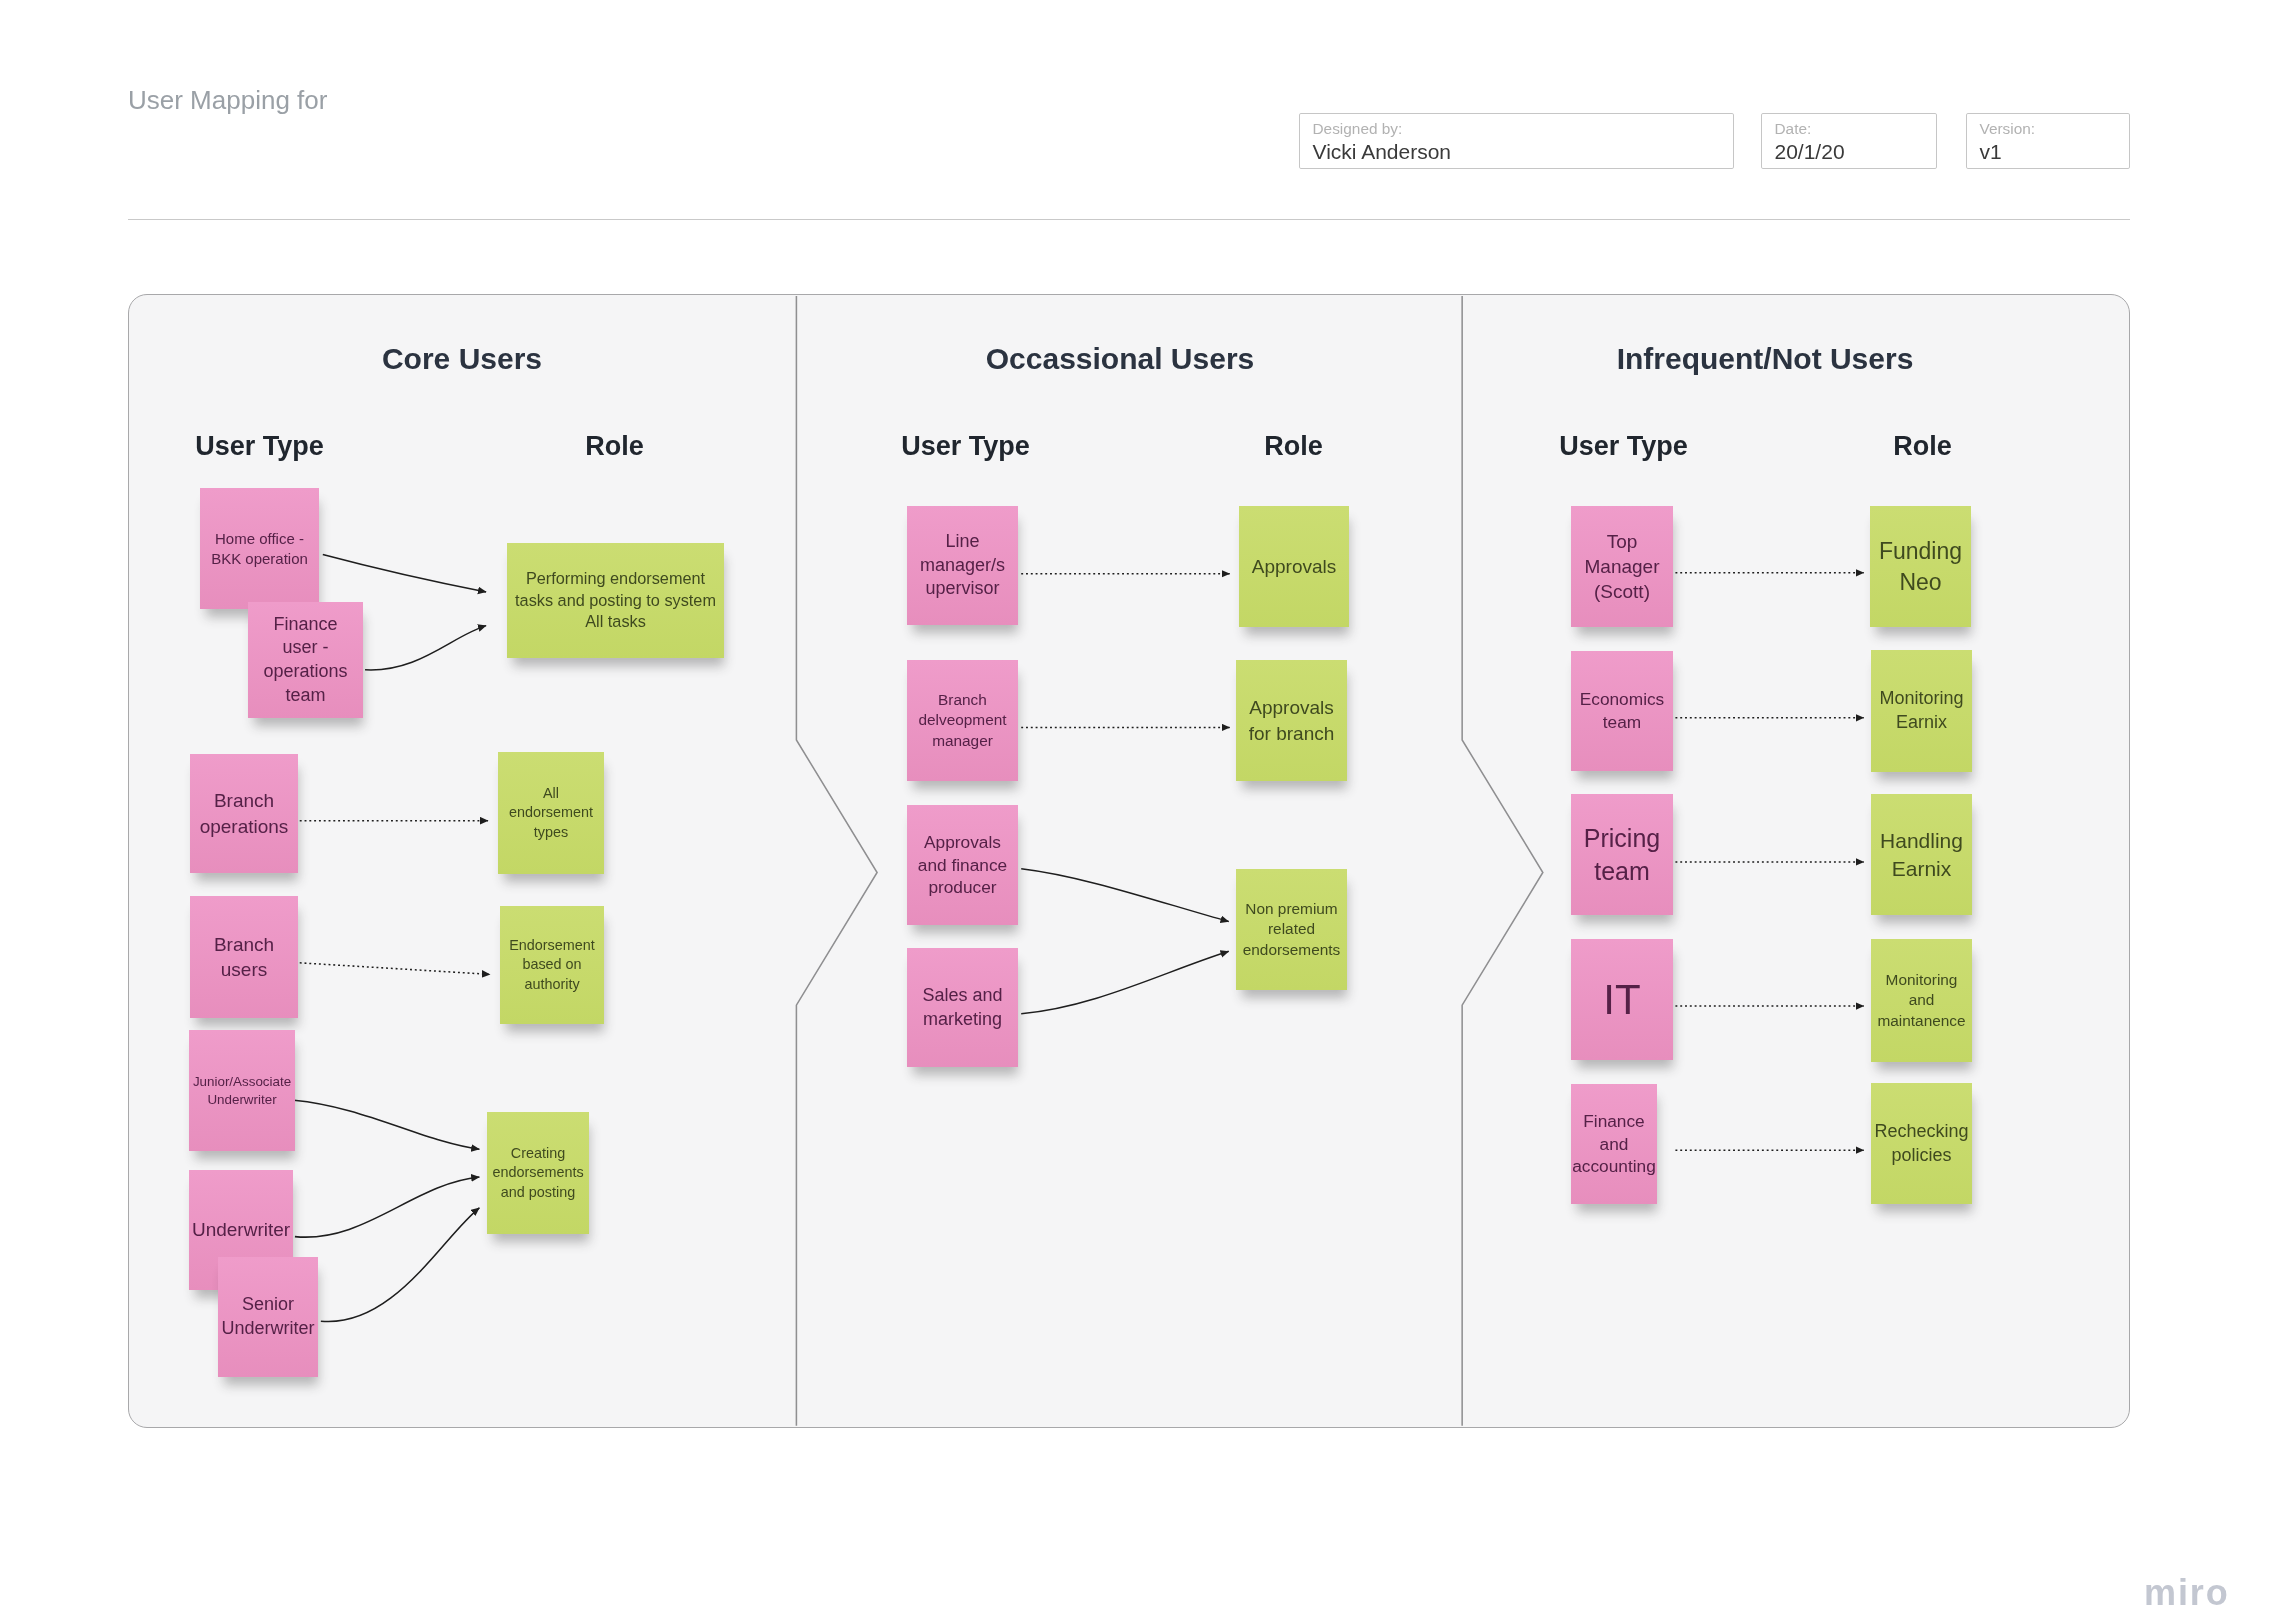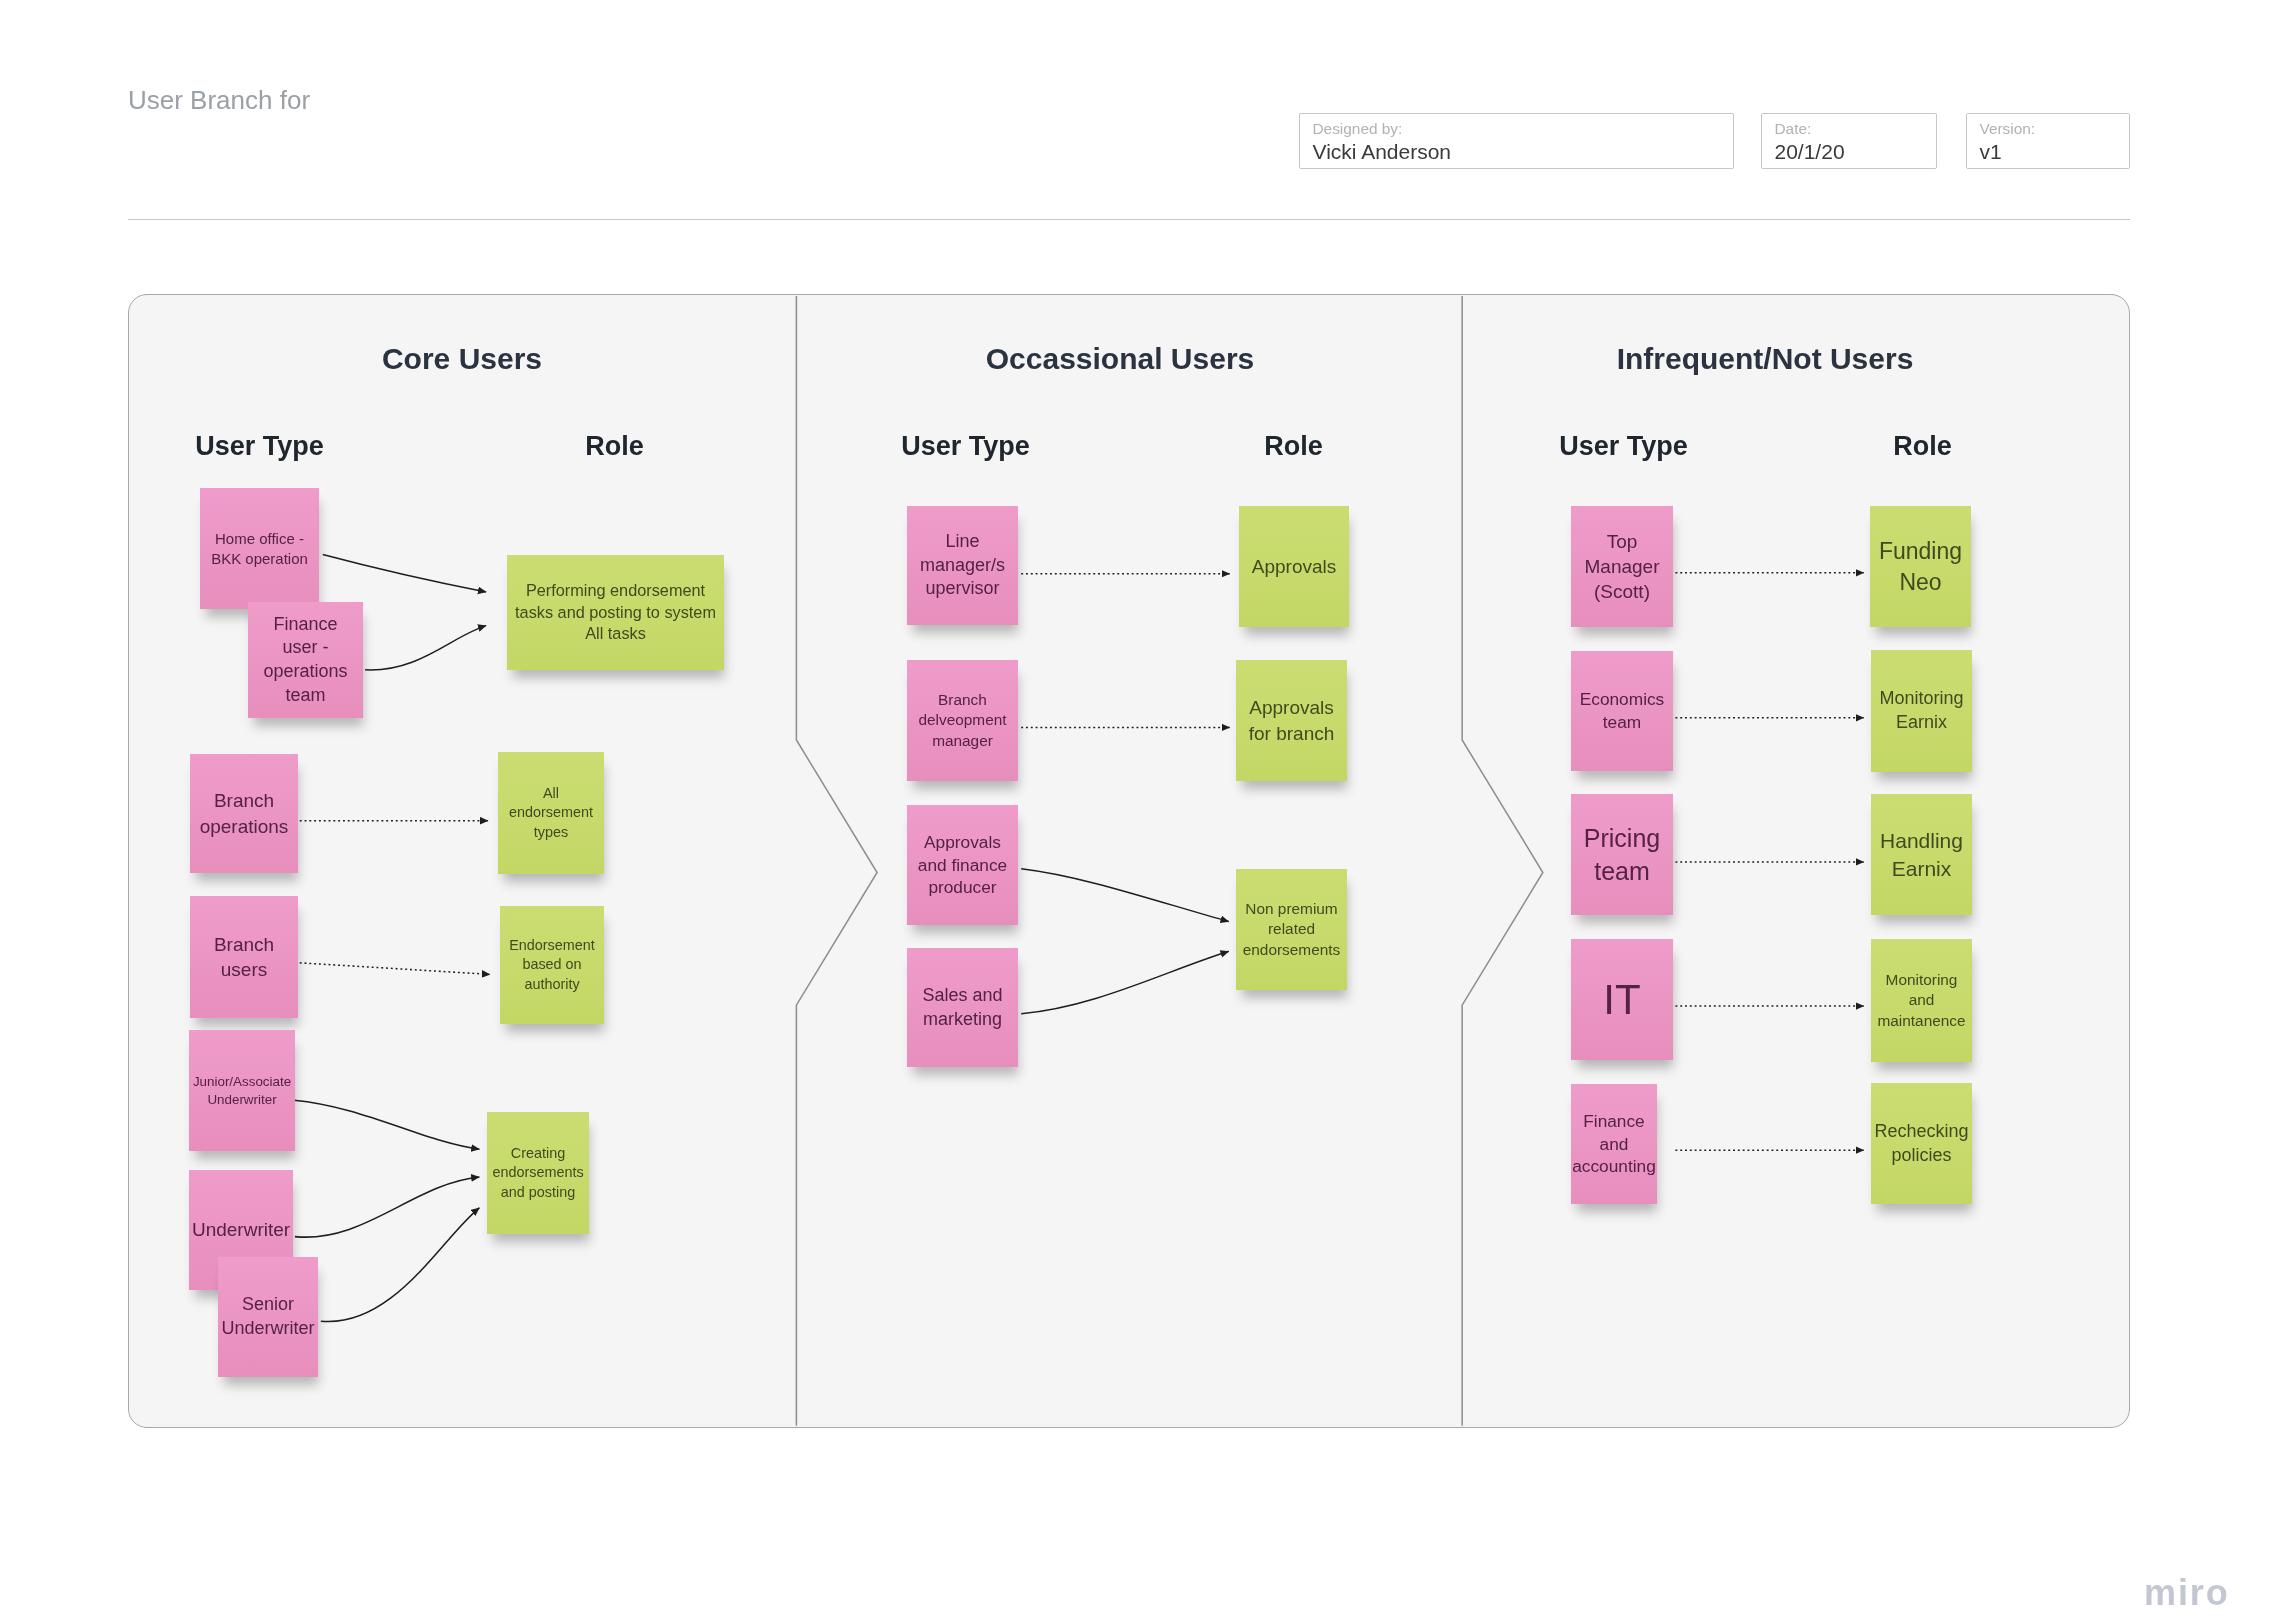--- a/index.html
+++ b/index.html
@@ -30,21 +30,21 @@
   
   .overlay{position:absolute;left:0;top:0;width:2272px;height:1624px;pointer-events:none;}
   
   .watermark{position:absolute;left:2144px;top:1572px;font-size:36px;font-weight:700;color:#c3c7d1;letter-spacing:1.9px;}
 </style>
 </head>
 <body>
 
 <div class="canvas">
 
-  <div class="subtitle">User Branch for</div>
+  <div class="subtitle">User Mapping for</div>
 
   <div class="meta-box" style="left:1299px;width:435px;">
     <div class="meta-label">Designed by:</div>
     <div class="meta-value">Vicki Anderson</div>
   </div>
   <div class="meta-box" style="left:1761px;width:176px;">
     <div class="meta-label">Date:</div>
     <div class="meta-value">20/1/20</div>
   </div>
   <div class="meta-box" style="left:1966px;width:164px;">
@@ -98,21 +98,21 @@
   </svg>
 
   <div class="note pink" style="left:200px;top:488px;width:119px;height:121px;font-size:15px;">Home office - BKK operation</div>
   <div class="note pink" style="left:248px;top:602px;width:115px;height:116px;font-size:18px;">Finance user - operations team</div>
   <div class="note pink" style="left:190px;top:754px;width:108px;height:119px;font-size:19px;">Branch operations</div>
   <div class="note pink" style="left:190px;top:896px;width:108px;height:122px;font-size:19px;">Branch users</div>
   <div class="note pink" style="left:189px;top:1030px;width:106px;height:121px;font-size:13.4px;">Junior/Associate Underwriter</div>
   <div class="note pink" style="left:189px;top:1170px;width:104px;height:120px;font-size:19px;">Underwriter</div>
   <div class="note pink" style="left:218px;top:1257px;width:100px;height:120px;font-size:18px;">Senior Underwriter</div>
 
-  <div class="note green" style="left:507px;top:543px;width:217px;height:115px;font-size:16.3px;margin-top:12px;">Performing endorsement tasks and posting to system All tasks</div>
+  <div class="note green" style="left:507px;top:543px;width:217px;height:115px;font-size:16.3px;">Performing endorsement tasks and posting to system All tasks</div>
   <div class="note green" style="left:498px;top:752px;width:106px;height:122px;font-size:14.4px;">All endorsement types</div>
   <div class="note green" style="left:500px;top:906px;width:104px;height:118px;font-size:14.4px;">Endorsement based on authority</div>
   <div class="note green" style="left:487px;top:1112px;width:102px;height:122px;font-size:14.4px;">Creating endorsements and posting</div>
 
   <div class="note pink" style="left:907px;top:506px;width:111px;height:119px;font-size:18px;">Line manager/s upervisor</div>
   <div class="note pink" style="left:907px;top:660px;width:111px;height:121px;font-size:15.4px;">Branch delveopment manager</div>
   <div class="note pink" style="left:907px;top:805px;width:111px;height:120px;font-size:17.3px;">Approvals and finance producer</div>
   <div class="note pink" style="left:907px;top:948px;width:111px;height:119px;font-size:18px;">Sales and marketing</div>
 
   <div class="note green" style="left:1239px;top:506px;width:110px;height:121px;font-size:19px;">Approvals</div>

